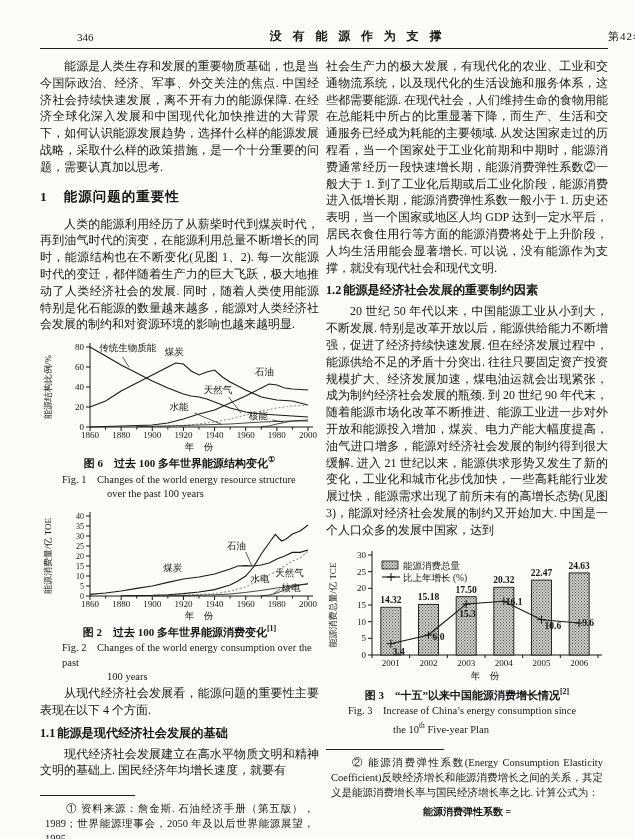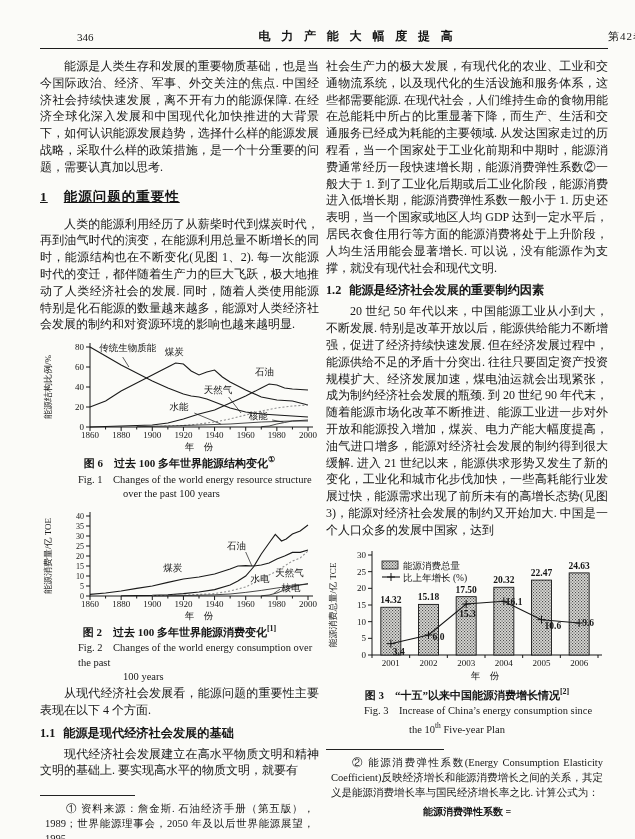--- a/index.html
+++ b/index.html
@@ -10,47 +10,47 @@
   }
   .header{position:absolute;top:28px;left:40px;width:568px;display:flex;align-items:center;font-size:11px;margin-left:37px;}
   .header .pageno{width:70px;}
   .header .jtitle{flex:1;text-align:center;letter-spacing:0.9em;font-size:12px;font-weight:700;}
   .header .vol{width:70px;text-align:right;letter-spacing:1px;font-family:Liberation Serif, serif;}
   .header-rule{position:absolute;top:48px;left:40px;width:568px;border-top:1.7px solid #1c1c1c;}
   .col{position:absolute;top:58px;}
   .col-left{left:40px;width:279px;}
   .col-right{left:326px;width:282px;}
   p.body{font-size:12px;line-height:16.8px;text-align:justify;text-indent:2em;margin:0;}
-  h2.sec1{font-size:13.5px;font-weight:700;margin:12px 0 10px;letter-spacing:1px;text-decoration:underline;}
+  h2.sec1{font-size:13.5px;font-weight:700;margin:12px 0 10px;letter-spacing:1px;}
   h2.sec1 .secno{margin-right:16px;}
   h3.subsec{font-size:12.2px;font-weight:700;margin:6px 0 4px;}
-  h3.subsec .secno{margin-right:8px;}
+  h3.subsec .secno{margin-right:2px;}
   svg.chart{display:block;margin:8px 0 0 0;}
   svg text{font-family:"Liberation Serif","DejaVu Serif",serif;fill:#161616;}
   .cap-zh{font-size:11px;font-weight:700;text-align:center;margin:2px 0 2px;}
   .cap-zh sup{font-size:8px;}
-  .cap-en{font-size:10.5px;line-height:14.5px;margin:0 0 0 38px;}
+  .cap-en{font-size:10.5px;line-height:14.5px;margin:0 0 0 22px;}
   .cap-en .l2{margin-left:45px;}
   .cap-en sup{font-size:7.5px;}
   .fn-rule{border-top:1.7px solid #222;width:95px;margin:16px 0 5px;}
   p.footnote{font-size:10.5px;line-height:15px;text-align:justify;text-indent:2em;margin:5px;}
   .formula{display:flex;justify-content:center;align-items:center;font-size:10px;font-weight:700;margin-top:4px;}
   .frac{display:inline-block;text-align:center;margin-left:5px;line-height:13px;}
   .frac .num{border-bottom:1.2px solid #161616;padding:0 3px 1px;}
   .frac .den{padding-top:1px;}
   .mt10{margin-top:10px;}
 </style>
 </head>
 <body>
 
 <div class="page">
 
   <div class="header">
     <span class="pageno">346</span>
-    <span class="jtitle">电力产能大幅度提高</span>
+    <span class="jtitle">没有能源作为支撑</span>
     <span class="vol">第42卷</span>
   </div>
   <div class="header-rule"></div>
 
   <div class="col col-left">
     <p class="body">能源是人类生存和发展的重要物质基础，也是当今国际政治、经济、军事、外交关注的焦点. 中国经济社会持续快速发展，离不开有力的能源保障. 在经济全球化深入发展和中国现代化加快推进的大背景下，如何认识能源发展趋势，选择什么样的能源发展战略，采取什么样的政策措施，是一个十分重要的问题，需要认真加以思考.</p>
 
     <h2 class="sec1"><span class="secno">1</span><span>能源问题的重要性</span></h2>
 
     <p class="body">人类的能源利用经历了从薪柴时代到煤炭时代，再到油气时代的演变，在能源利用总量不断增长的同时，能源结构也在不断变化(见图 1、2). 每一次能源时代的变迁，都伴随着生产力的巨大飞跃，极大地推动了人类经济社会的发展. 同时，随着人类使用能源特别是化石能源的数量越来越多，能源对人类经济社会发展的制约和对资源环境的影响也越来越明显.</p>
@@ -176,21 +176,21 @@
     <p class="cap-zh"><span>图 2　过去 100 多年世界能源消费变化</span><sup>[1]</sup></p>
     <div class="cap-en">
       <div class="l1">Fig. 2　Changes of the world energy consumption over the past</div>
       <div class="l2">100 years</div>
     </div>
 
     <p class="body mt10">从现代经济社会发展看，能源问题的重要性主要表现在以下 4 个方面.</p>
 
     <h3 class="subsec"><span class="secno">1.1</span><span>能源是现代经济社会发展的基础</span></h3>
 
-    <p class="body">现代经济社会发展建立在高水平物质文明和精神文明的基础上. 要实现高水平的物质文明，就要有</p>
+    <p class="body">现代经济社会发展建立在高水平物质文明和精神文明的基础上. 国民经济年均增长速度，就要有</p>
 
     <div class="fn-rule"></div>
     <p class="footnote">① 资料来源：詹金斯. 石油经济手册（第五版），1989；世界能源理事会，2050 年及以后世界能源展望，1995</p>
   </div>
 
   <div class="col col-right">
     <p class="body" style="text-indent:0;">社会生产力的极大发展，有现代化的农业、工业和交通物流系统，以及现代化的生活设施和服务体系，这些都需要能源. 在现代社会，人们维持生命的食物用能在总能耗中所占的比重显著下降，而生产、生活和交通服务已经成为耗能的主要领域. 从发达国家走过的历程看，当一个国家处于工业化前期和中期时，能源消费通常经历一段快速增长期，能源消费弹性系数②一般大于 1. 到了工业化后期或后工业化阶段，能源消费进入低增长期，能源消费弹性系数一般小于 1. 历史还表明，当一个国家或地区人均 GDP 达到一定水平后，居民衣食住用行等方面的能源消费将处于上升阶段，人均生活用能会显著增长. 可以说，没有能源作为支撑，就没有现代社会和现代文明.</p>
 
     <h3 class="subsec"><span class="secno">1.2</span><span>能源是经济社会发展的重要制约因素</span></h3>
 

